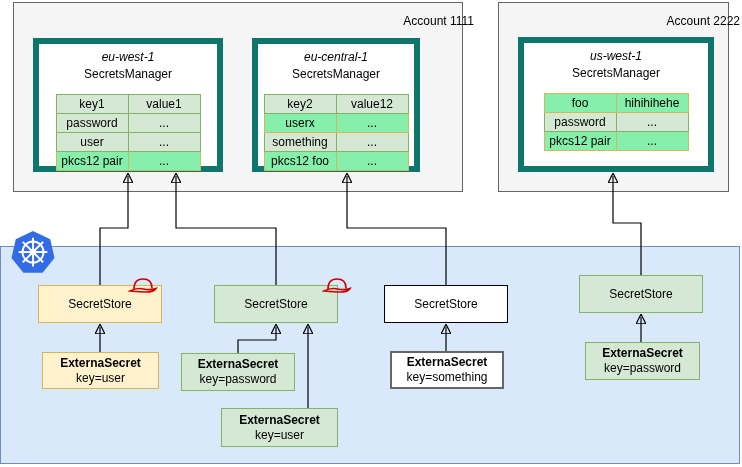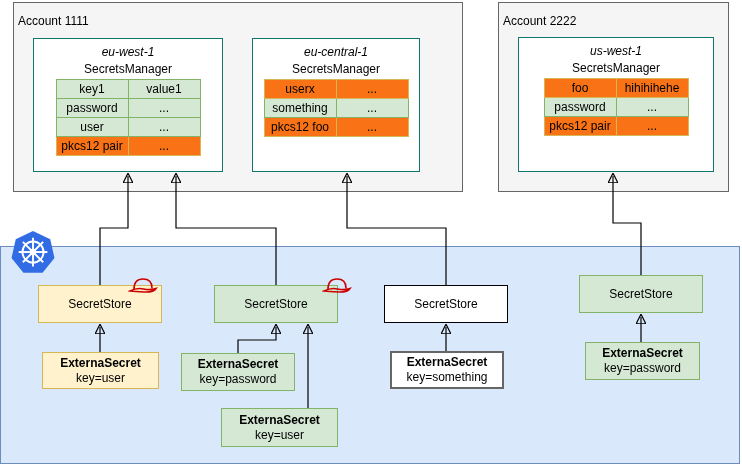--- a/index.html
+++ b/index.html
@@ -8,41 +8,41 @@
     font-family:"Liberation Sans",sans-serif;font-size:12px;color:#000;
     overflow:hidden;
   }
   
   .account{
     position:absolute;background:#f5f5f5;border:1px solid #666666;
   }
   #account1{left:13px;top:2px;width:448px;height:188px;}
   #account2{left:498px;top:2px;width:229px;height:188px;}
   .account-label{
-    position:absolute;top:11px;left:4px;width:100%;text-align:left;
+    position:absolute;top:11px;left:12px;width:100%;text-align:right;
   }
   
   .region{
-    position:absolute;background:#ffffff;border:1px solid #0f766e;
+    position:absolute;background:#ffffff;border:6px solid #0f766e;
     display:flex;flex-direction:column;align-items:center;
     padding-top:4px;box-sizing:border-box;
   }
   #region1{left:33px;top:38px;width:190px;height:134px;}
   #region2{left:252px;top:38px;width:168px;height:134px;}
   #region3{left:518px;top:37px;width:196px;height:135px;}
   .region-name{font-style:italic;height:18px;line-height:18px;}
   .region-service{font-weight:normal;height:17px;line-height:17px;}
   
-  table.secrets{border-collapse:collapse;margin-top:1px;border-radius:25px;}
+  table.secrets{border-collapse:collapse;margin-top:11px;border-radius:25px;}
   table.secrets td{
     width:67px;height:18px;padding:0 2px;text-align:center;
     font-size:12px;white-space:nowrap;
   }
   tr.row-green td{background:#d5e8d4;border:1px solid #82b366;}
-  tr.row-yellow td{background:#f97316;border:1px solid #d6b656;}
+  tr.row-yellow td{background:#86efac;border:1px solid #d6b656;}
   
   #cluster{
     position:absolute;left:0px;top:246px;width:738px;height:216px;
     background:#dae8fc;border:1px solid #6c8ebf;
   }
   #k8s-icon{position:absolute;left:10px;top:230px;width:46px;height:46px;}
   
   .node{
     position:absolute;display:flex;flex-direction:column;justify-content:center;
     align-items:center;text-align:center;box-sizing:border-box;line-height:15px;
@@ -107,20 +107,24 @@
       </tr>
     </tbody>
       </table>
   </div>
 
   <div class="region" id="region2">
     <div class="region-name">eu-central-1</div>
     <div class="region-service">SecretsManager</div>
     <table class="secrets">
       <tbody>
+          <tr class="row-green">
+        <td>key2</td>
+        <td>value12</td>
+      </tr>
       <tr class="row-yellow">
         <td>userx</td>
         <td>...</td>
       </tr>
       <tr class="row-green">
         <td>something</td>
         <td>...</td>
       </tr>
       <tr class="row-yellow">
         <td>pkcs12 foo</td>

